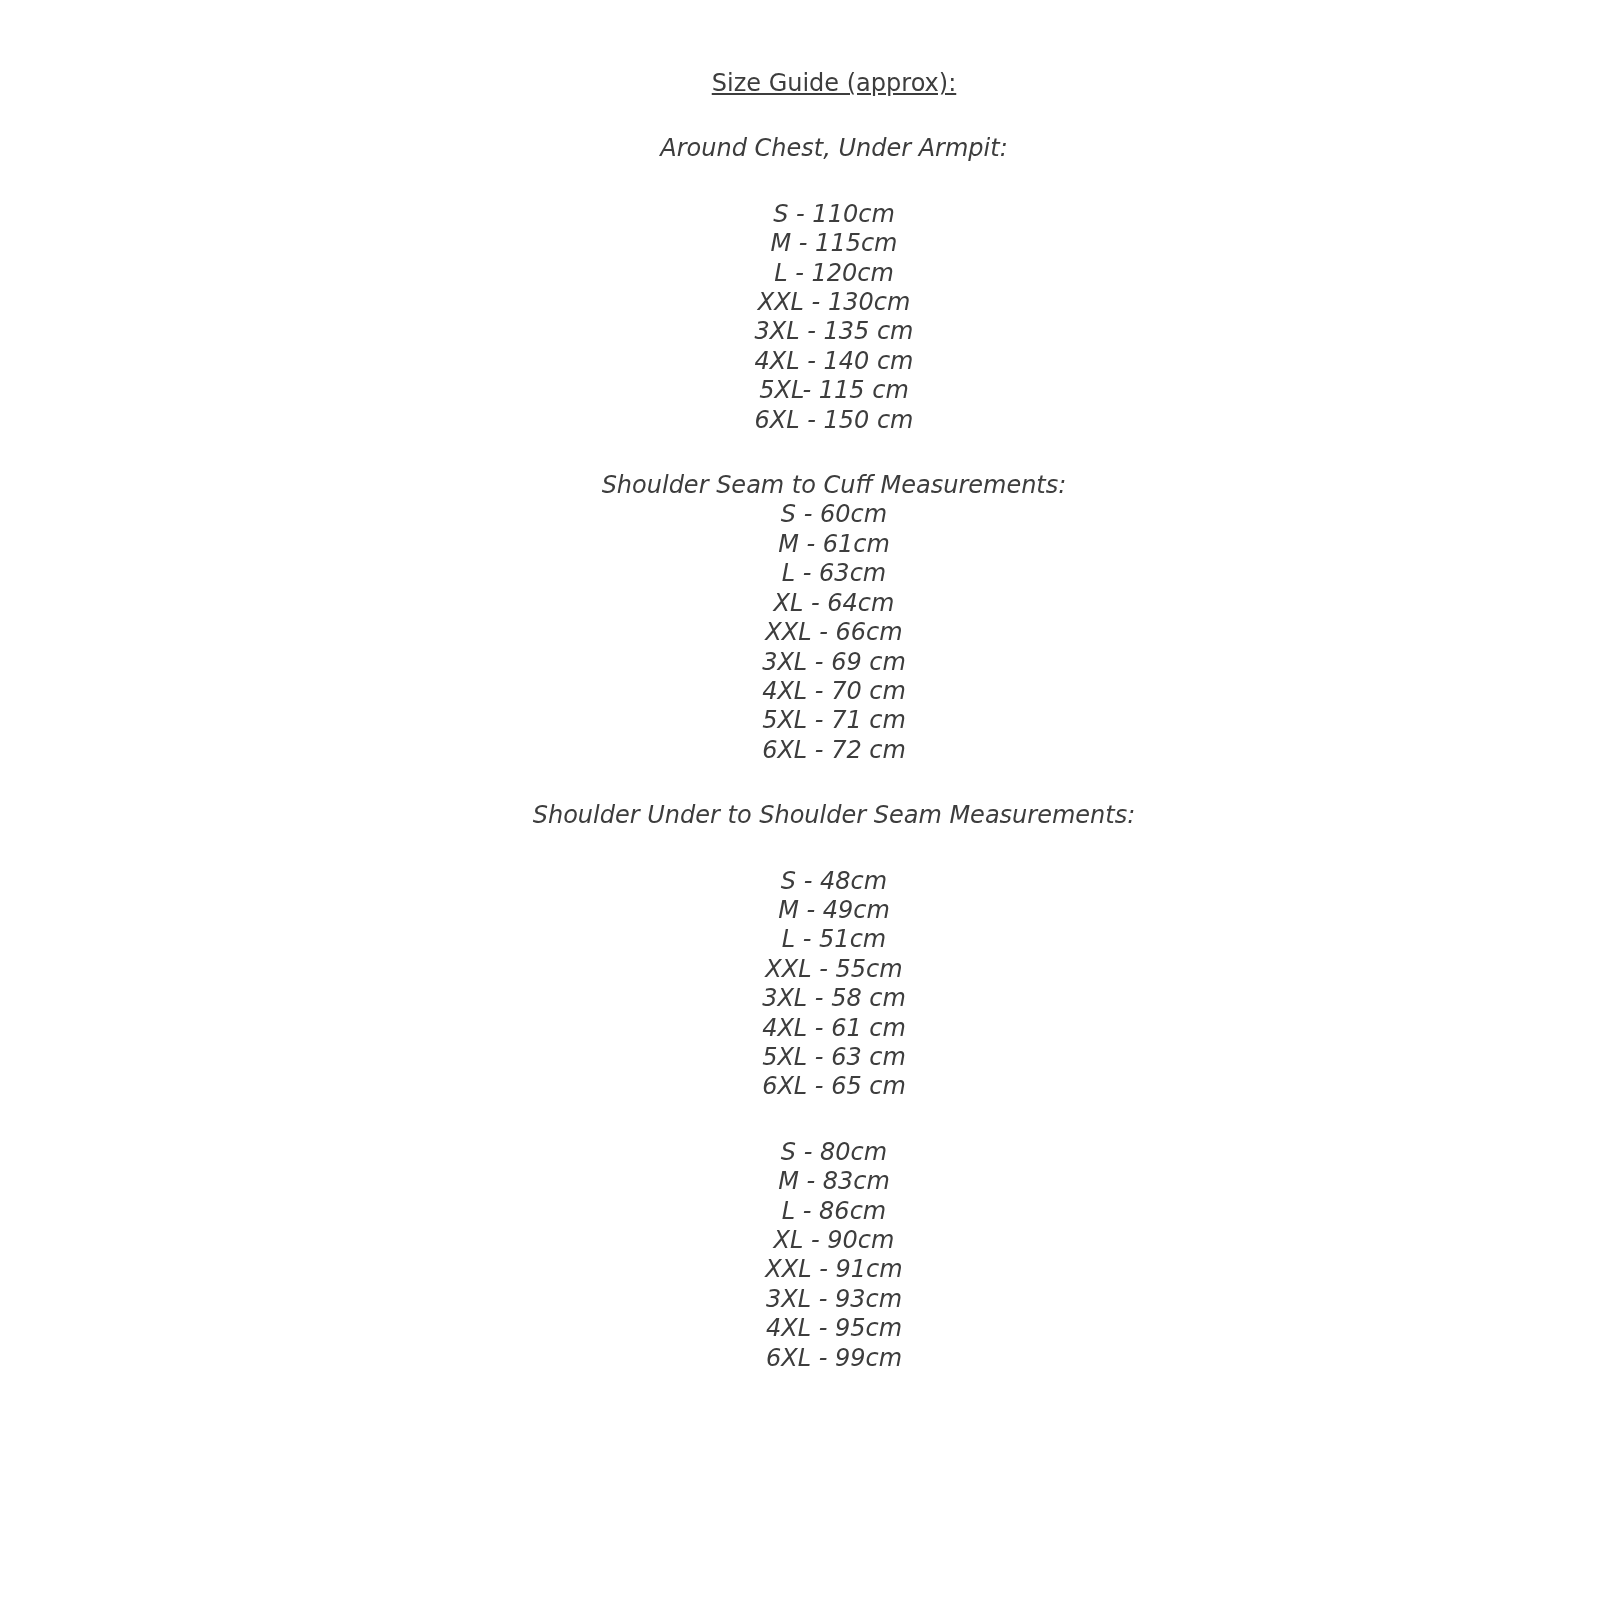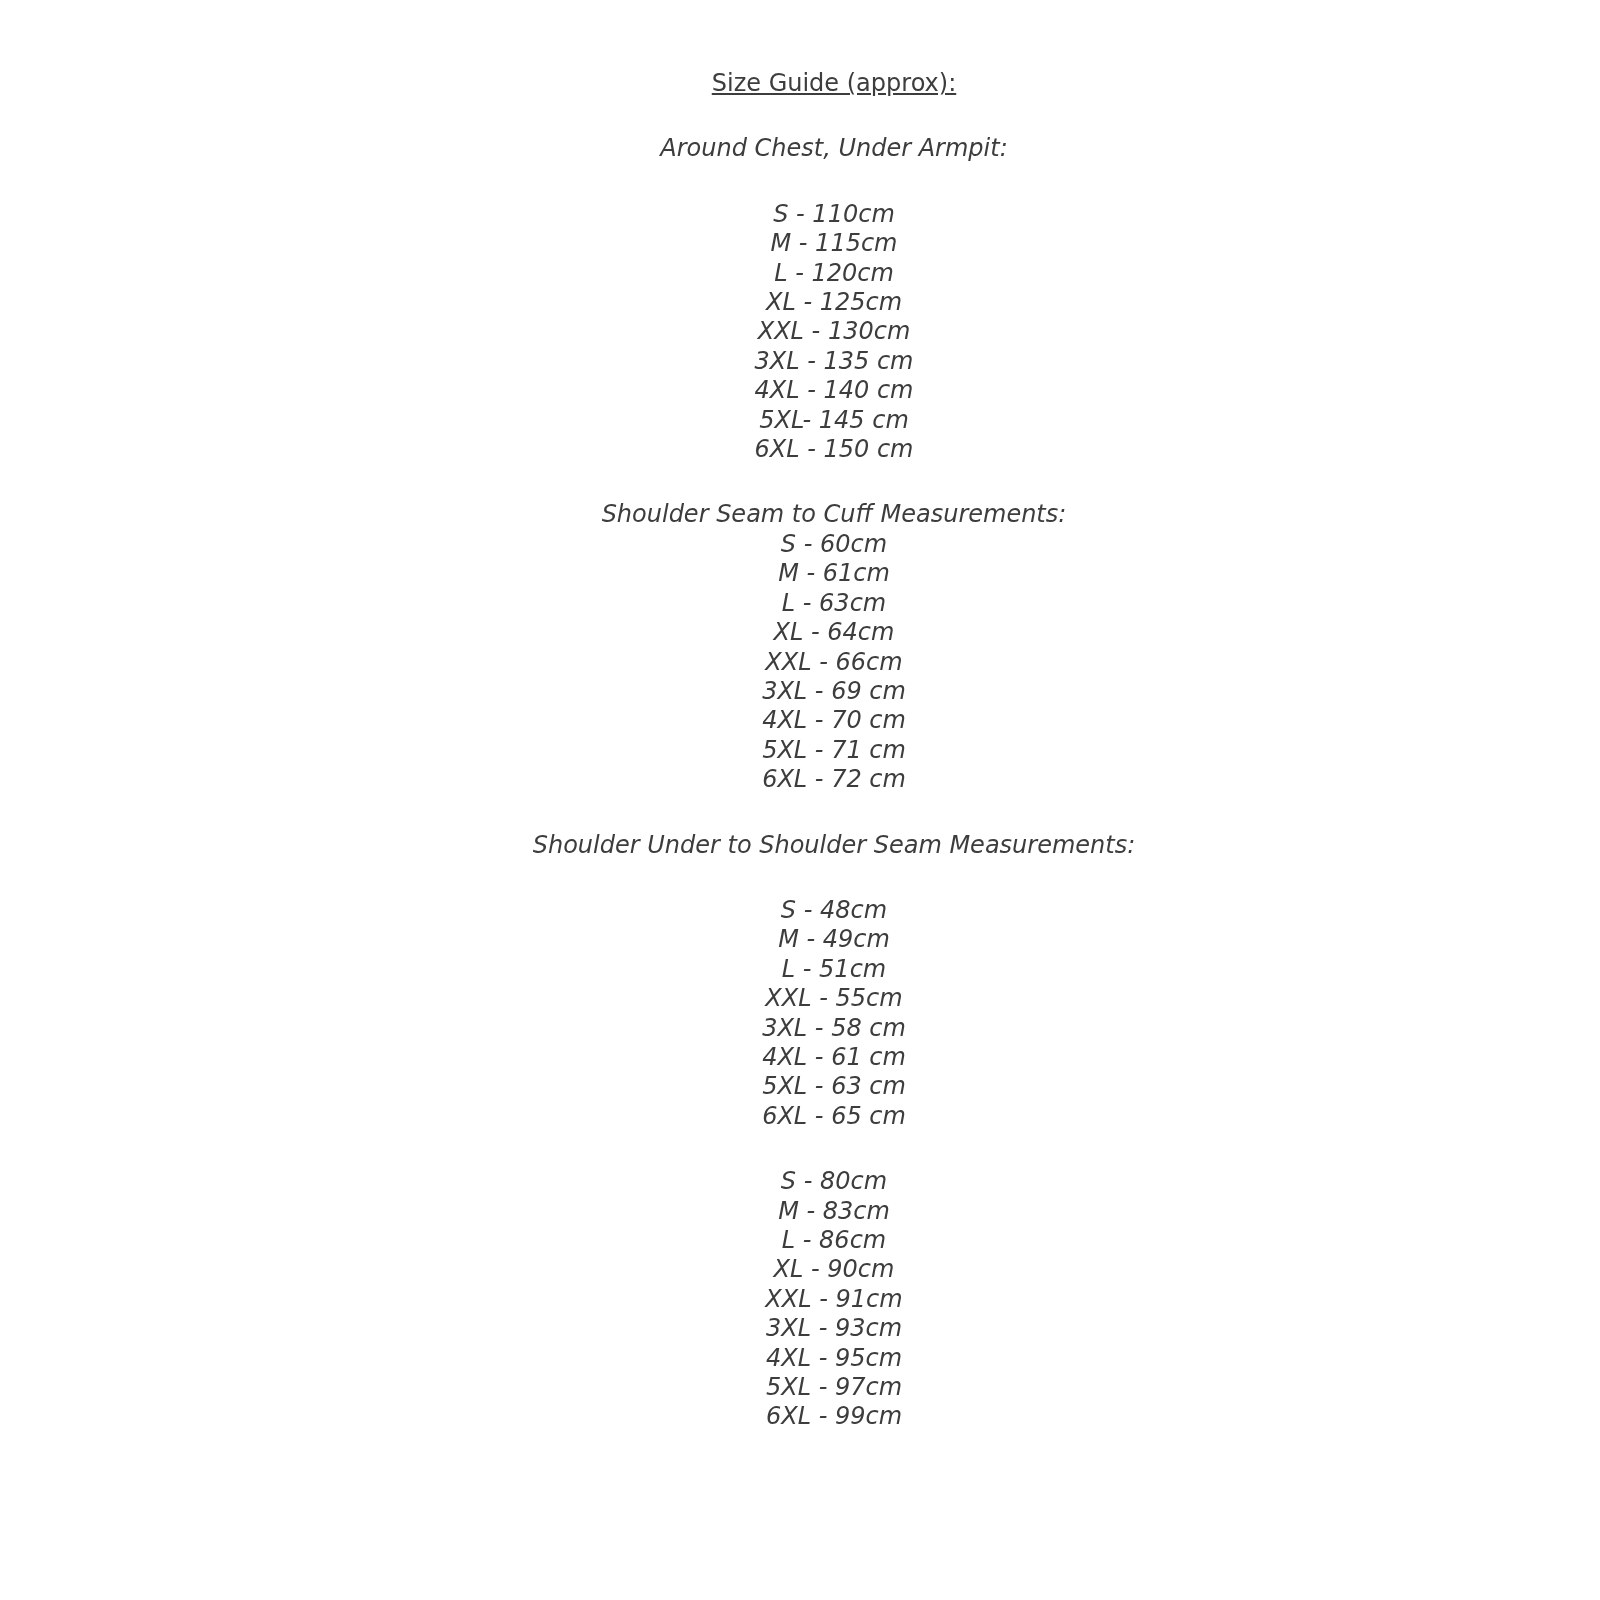--- a/index.html
+++ b/index.html
@@ -51,25 +51,24 @@
 
 <div class="doc">
   <p class="page-title">Size Guide (approx):</p>
   <div id="sections">
   <section class="size-section">
     <p class="section-heading gap-after">Around Chest, Under Armpit:</p>
     <div class="size-list">
           <div class="size-line">S - 110cm</div>
           <div class="size-line">M - 115cm</div>
           <div class="size-line">L - 120cm</div>
-          <div class="size-line">XL - 125cm</div>
           <div class="size-line">XXL - 130cm</div>
           <div class="size-line">3XL - 135 cm</div>
           <div class="size-line">4XL - 140 cm</div>
-          <div class="size-line">5XL- 145 cm</div>
+          <div class="size-line">5XL- 115 cm</div>
           <div class="size-line">6XL - 150 cm</div>
         </div>
   </section>
 
   <section class="size-section">
     <p class="section-heading">Shoulder Seam to Cuff Measurements:</p>
     <div class="size-list">
           <div class="size-line">S - 60cm</div>
           <div class="size-line">M - 61cm</div>
           <div class="size-line">L - 63cm</div>
@@ -98,18 +97,17 @@
 
   <section class="size-section">
     <div class="size-list">
           <div class="size-line">S - 80cm</div>
           <div class="size-line">M - 83cm</div>
           <div class="size-line">L - 86cm</div>
           <div class="size-line">XL - 90cm</div>
           <div class="size-line">XXL - 91cm</div>
           <div class="size-line">3XL - 93cm</div>
           <div class="size-line">4XL - 95cm</div>
-          <div class="size-line">5XL - 97cm</div>
           <div class="size-line">6XL - 99cm</div>
         </div>
   </section>
 </div>
 </div>
 
 </body></html>

